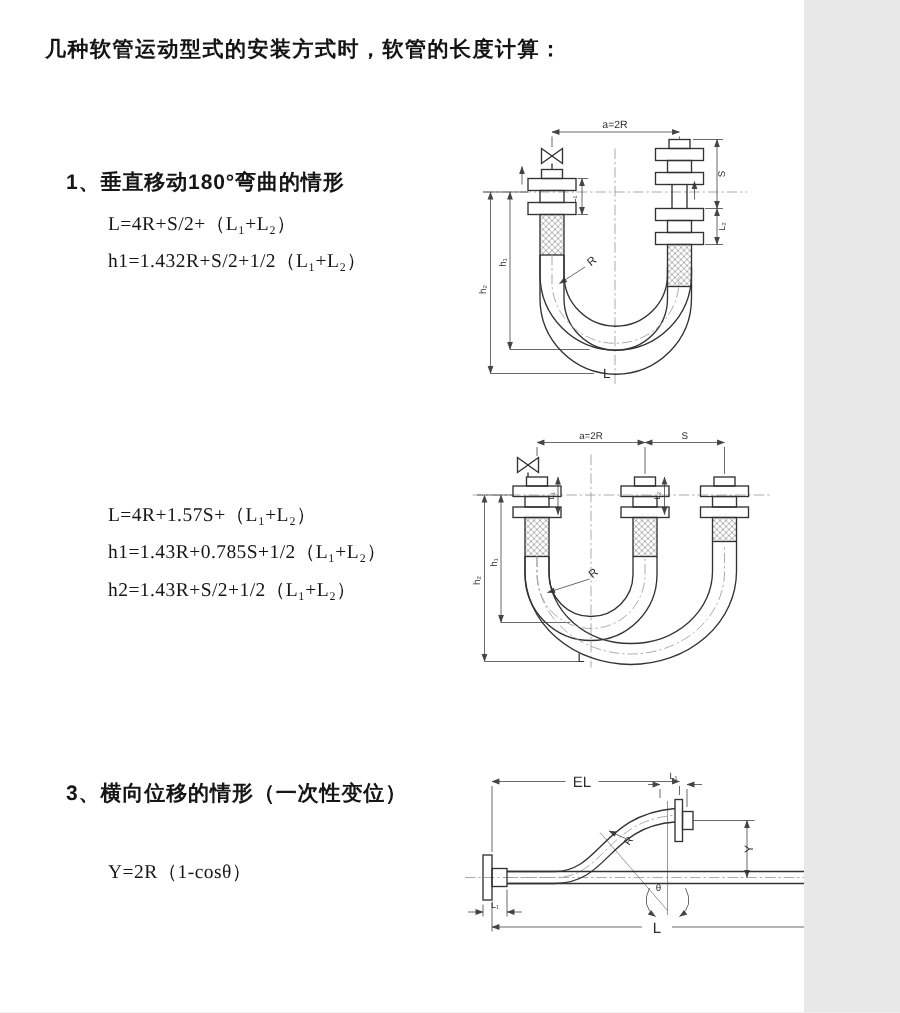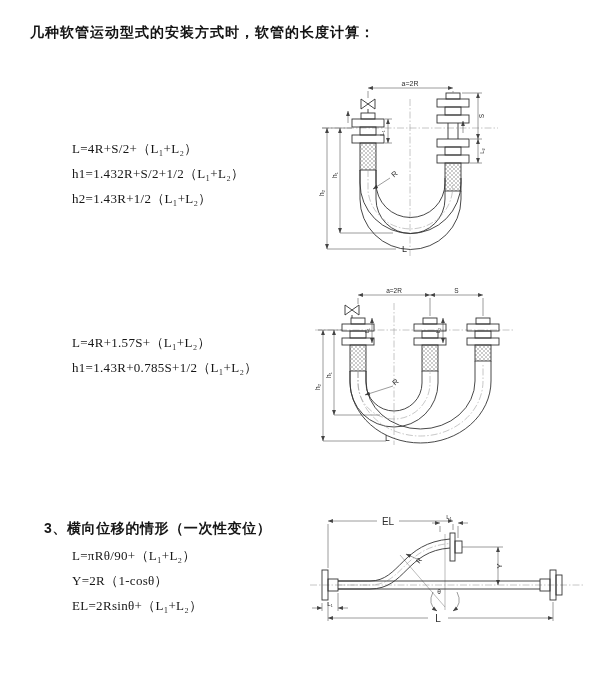--- a/index.html
+++ b/index.html
@@ -1,42 +1,41 @@
 <!DOCTYPE html>
 <html><head>
 <meta charset="utf-8">
 <style>
   html,body{margin:0;padding:0;background:#e8e8e8;}
-  .page{position:relative;width:600px;height:675px;background:#ffffff;overflow:hidden;
+  .page{position:relative;width:536px;height:675px;background:#ffffff;overflow:hidden;
         font-family:"Liberation Sans","DejaVu Sans",sans-serif;}
   .abs{position:absolute;white-space:nowrap;}
   .title{font-size:14px;font-weight:700;color:#141414;letter-spacing:1px;}
   .heading{font-size:14px;font-weight:700;color:#161616;letter-spacing:0.6px;}
   .formula{font-size:13px;font-weight:400;color:#161616;letter-spacing:0.3px;font-family:Liberation Serif, serif;}
   svg.diag{position:absolute;overflow:visible;}
   svg.diag text{font-family:"Liberation Sans","DejaVu Sans",sans-serif;fill:#2c2c2c;}
 </style>
 </head>
 <body>
 
 <div class="page">
 
   <div class="abs title" style="left:30px;top:24px">几种软管运动型式的安装方式时，软管的长度计算：</div>
 
+  <div class="abs heading" style="left:44px;top:113px">1、垂直移动180°弯曲的情形</div>
   <div class="abs formula" style="left:72px;top:140px">L=4R+S/2+（L₁+L₂）</div>
   <div class="abs formula" style="left:72px;top:165px">h1=1.432R+S/2+1/2（L₁+L₂）</div>
-  <div class="abs formula" style="left:72px;top:190px">h2=1.43R+1/2（L₁+L₂）</div>
 
   <div class="abs formula" style="left:72px;top:334px">L=4R+1.57S+（L₁+L₂）</div>
   <div class="abs formula" style="left:72px;top:359px">h1=1.43R+0.785S+1/2（L₁+L₂）</div>
+  <div class="abs formula" style="left:72px;top:384px">h2=1.43R+S/2+1/2（L₁+L₂）</div>
 
   <div class="abs heading" style="left:44px;top:520px">3、横向位移的情形（一次性变位）</div>
-  <div class="abs formula" style="left:72px;top:547px">L=πRθ/90+（L₁+L₂）</div>
   <div class="abs formula" style="left:72px;top:572px">Y=2R（1-cosθ）</div>
-  <div class="abs formula" style="left:72px;top:597px">EL=2Rsinθ+（L₁+L₂）</div>
 
   <svg class="diag" style="left:300px;top:75px" width="215" height="185" viewBox="0 0 215 185">
     <defs>
       <marker id="ar1" viewBox="0 0 10 10" refX="9.5" refY="5" markerWidth="10" markerHeight="10" orient="auto-start-reverse">
         <path d="M0.5,1.5 L10,5 L0.5,8.5 Z" fill="#444"></path>
       </marker>
       <pattern id="braid1" width="4" height="4" patternUnits="userSpaceOnUse">
         <path d="M0,4 L4,0 M0,0 L4,4" stroke="#8a8a8a" stroke-width="0.45" fill="none"></path>
       </pattern>
     </defs>

